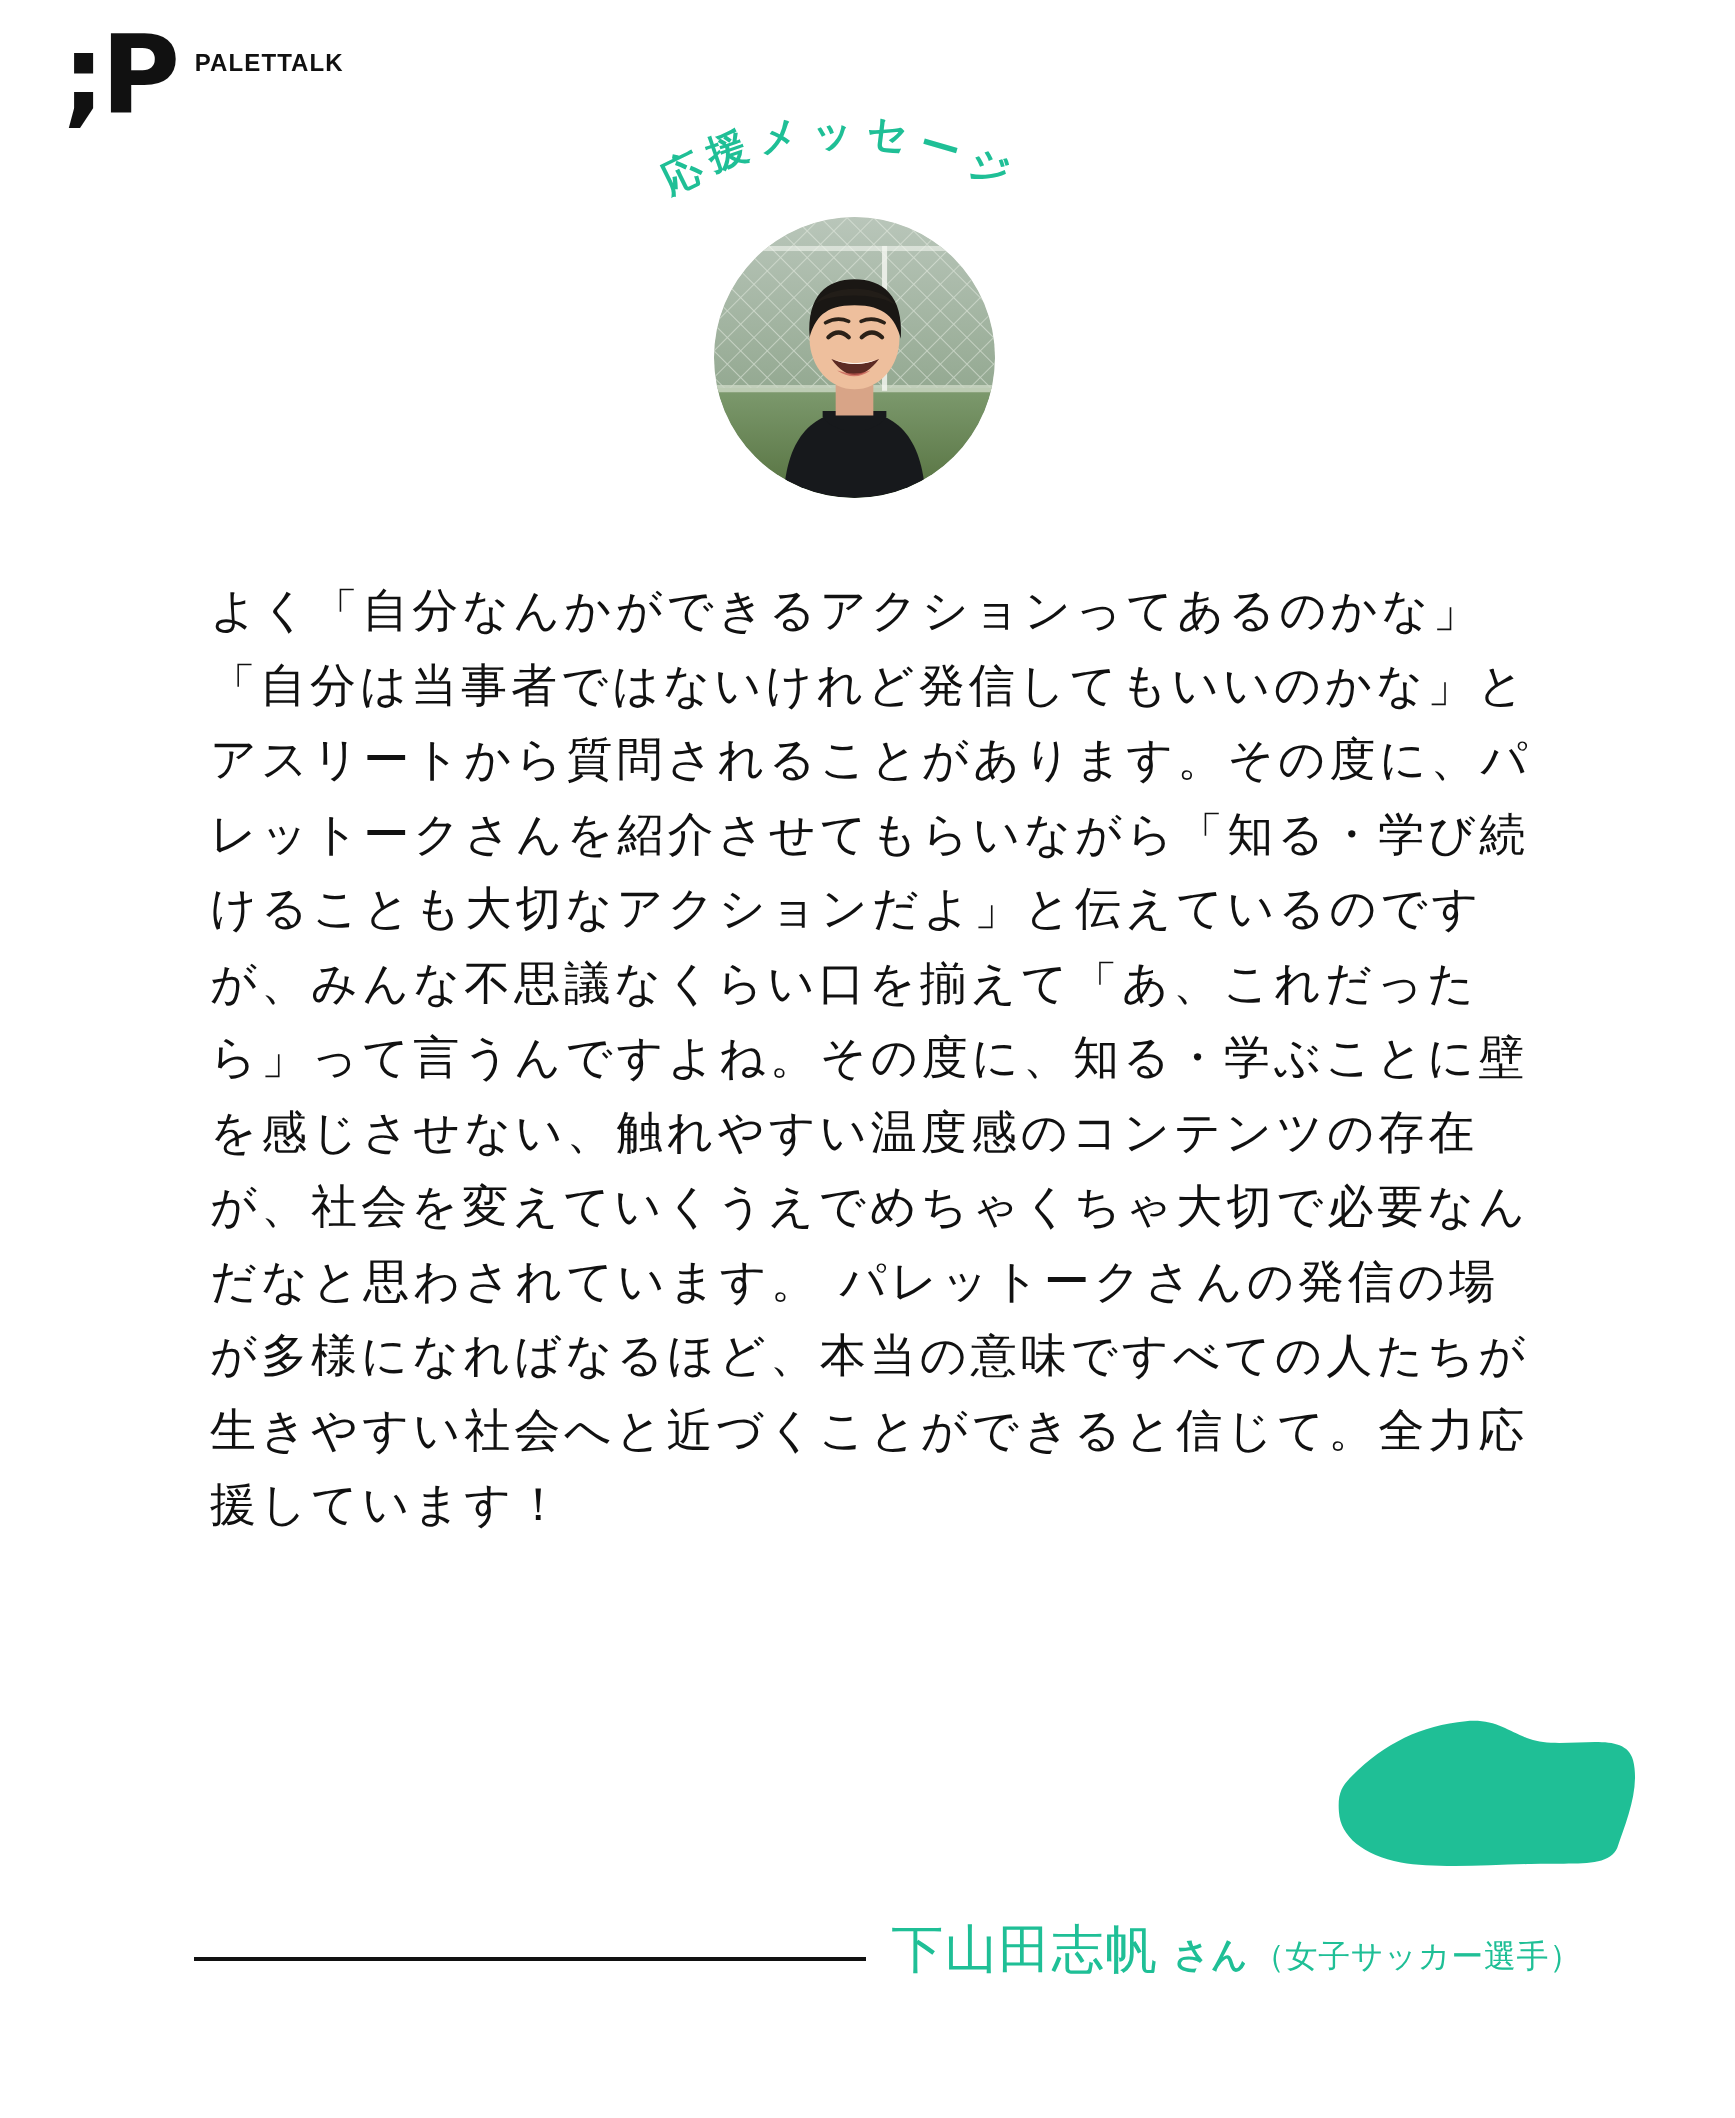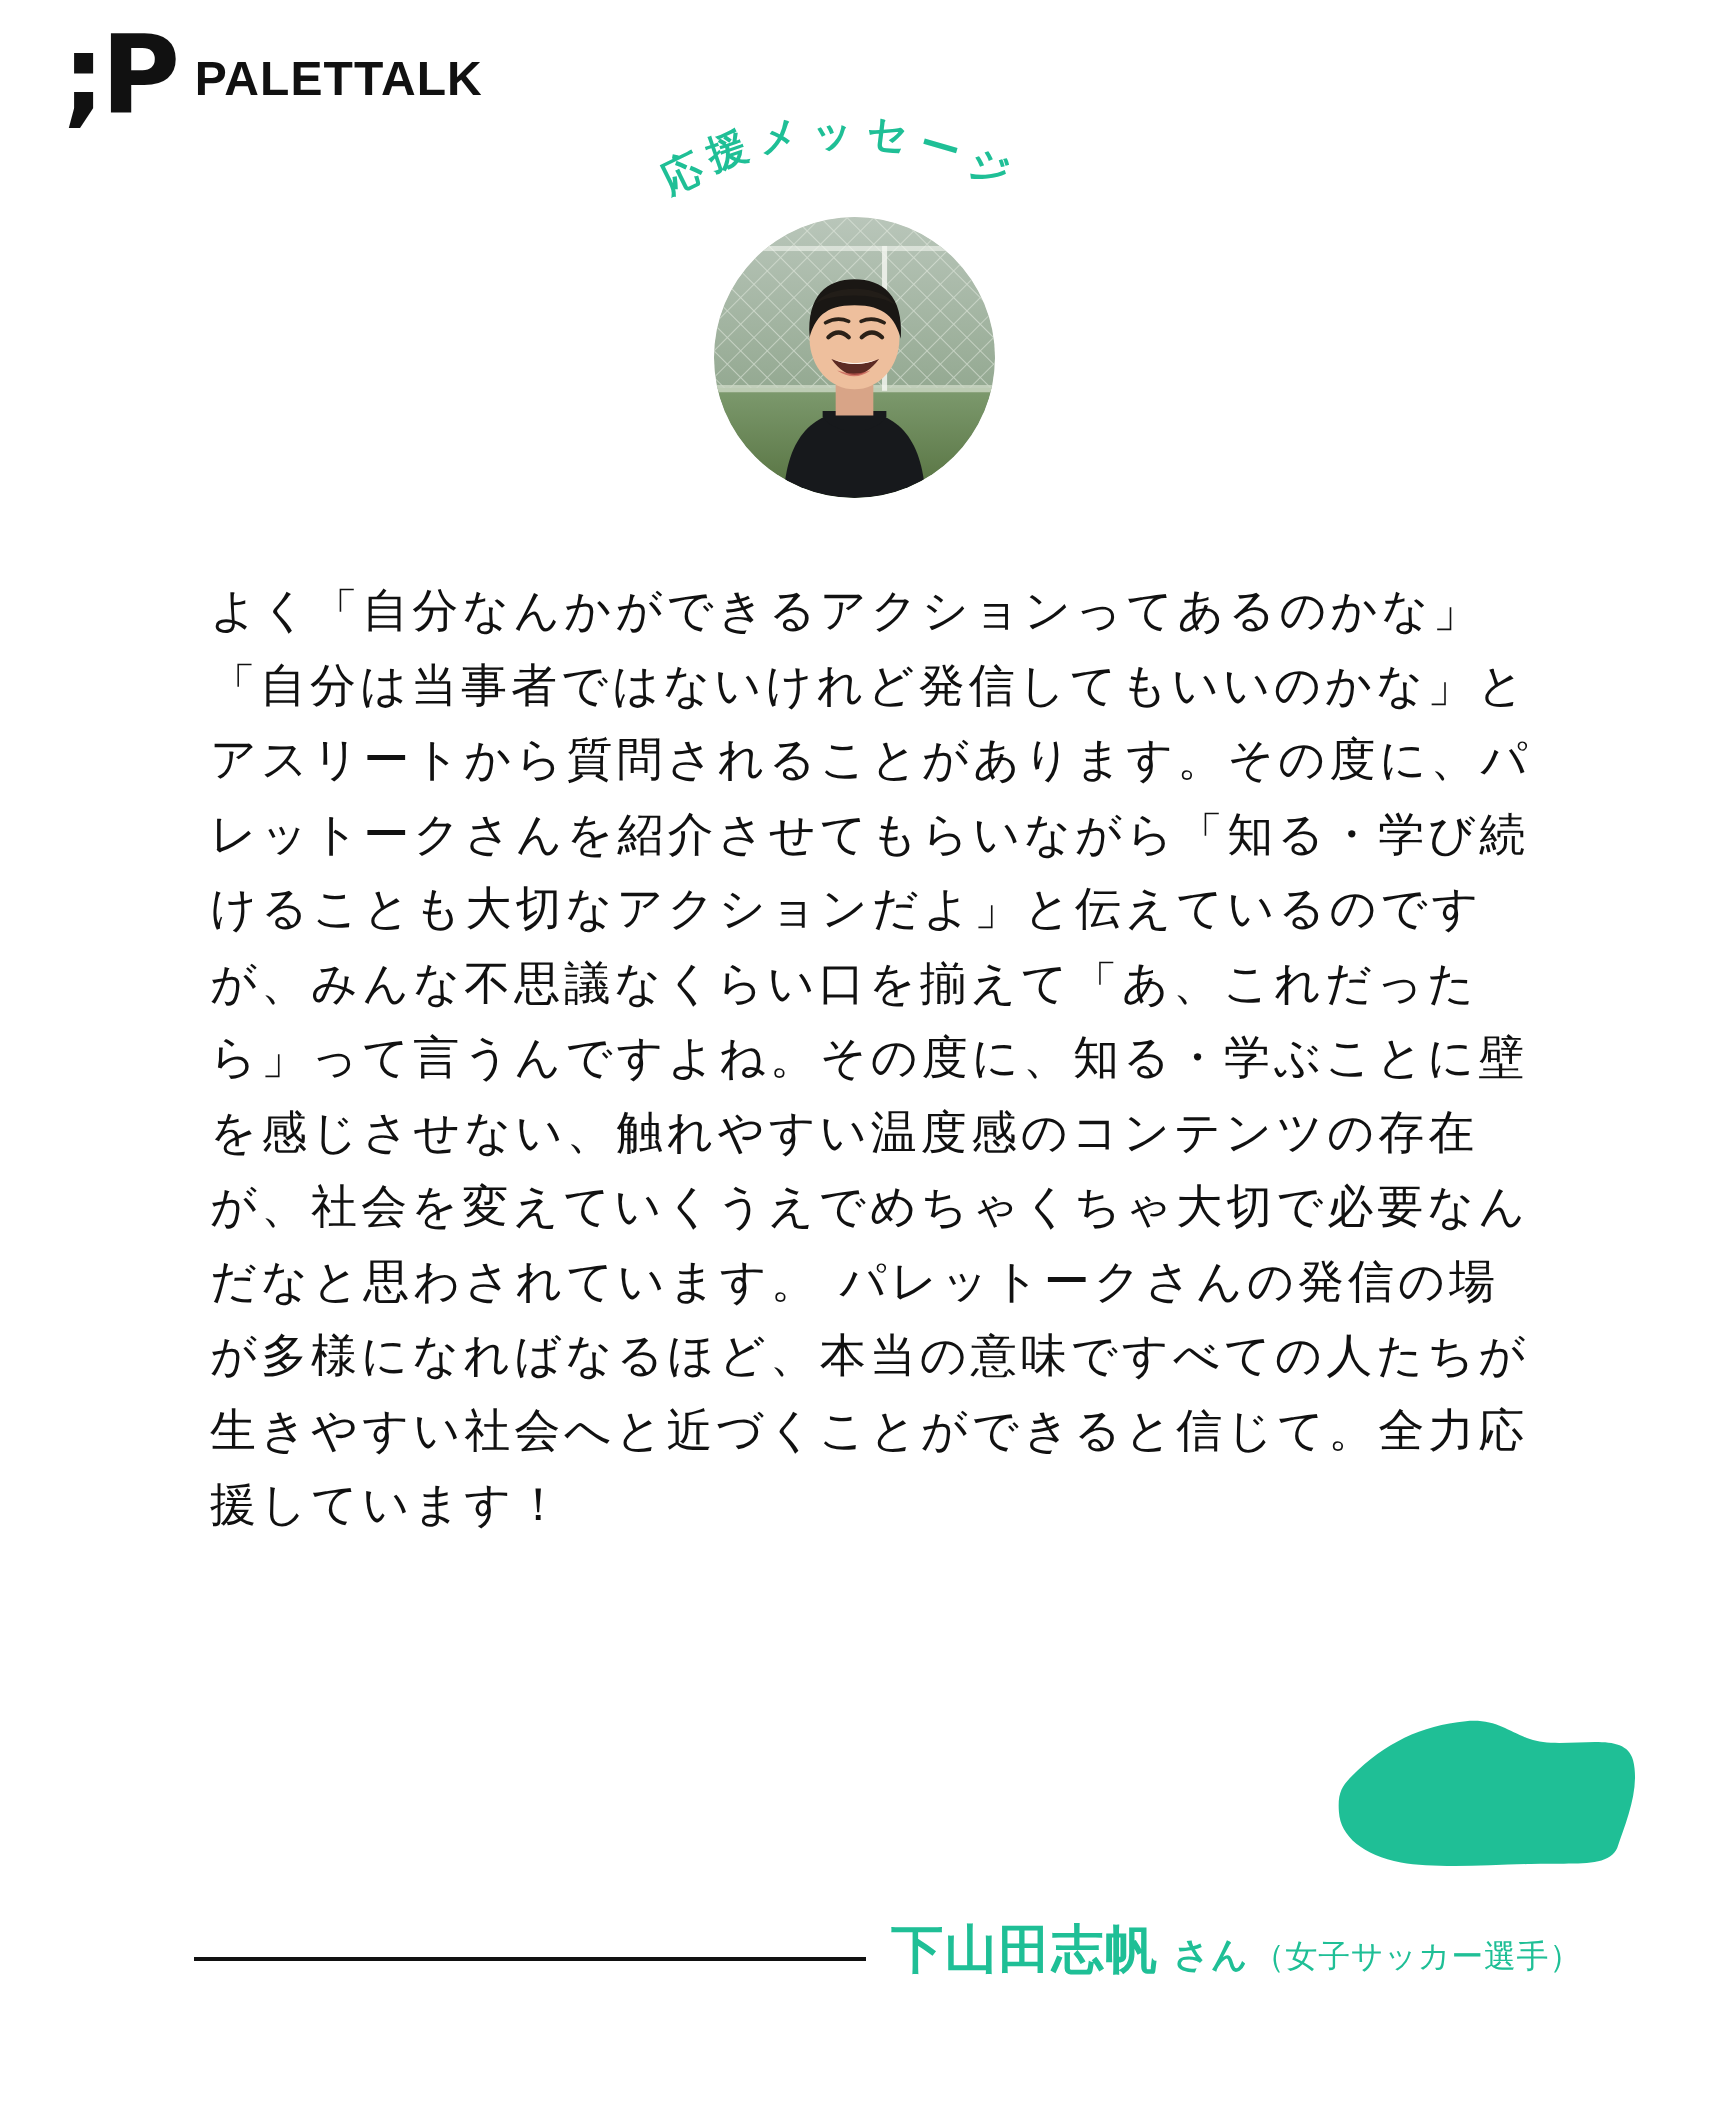--- a/index.html
+++ b/index.html
@@ -32,21 +32,21 @@
     letter-spacing: -4.3px;
     color: #111111;
     margin-right: 19px;
     white-space: nowrap;
   }
   .logo-words {
     padding-top: 16px;
   }
   .logo-words div {
     font-family: "Liberation Sans", sans-serif;
-    font-size: 48px;
+    font-size: 24px;
     letter-spacing: 1.1px;
     line-height: 1.28;
     color: #111111;
     white-space: nowrap;
   }
   .logo-words div:first-child { font-weight: 400; }
   .logo-words div:last-child { font-weight: 600; }
 
   
   .headline {
@@ -120,21 +120,21 @@
     position: absolute;
     right: 153px;
     top: 1915px;
     display: flex;
     align-items: baseline;
     color: #1fbf96;
     font-family: "DejaVu Sans", sans-serif;
     white-space: nowrap;
   }
   .sig-name {
-    font-weight: 700;
+    font-weight: 400;
     font-size: 52px;
     letter-spacing: 1.4px;
   }
   .sig-suffix {
     font-weight: 700;
     font-size: 36px;
     letter-spacing: 0.7px;
     margin-left: 15px;
   }
   .sig-role {

